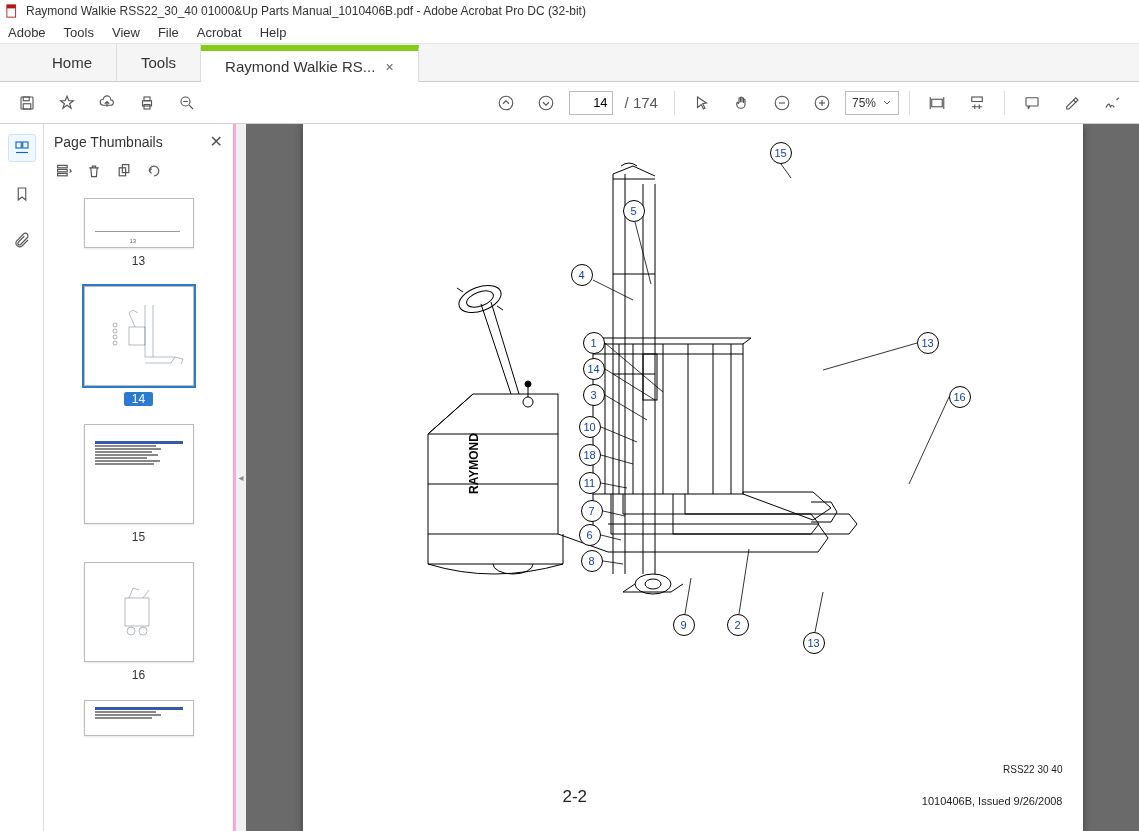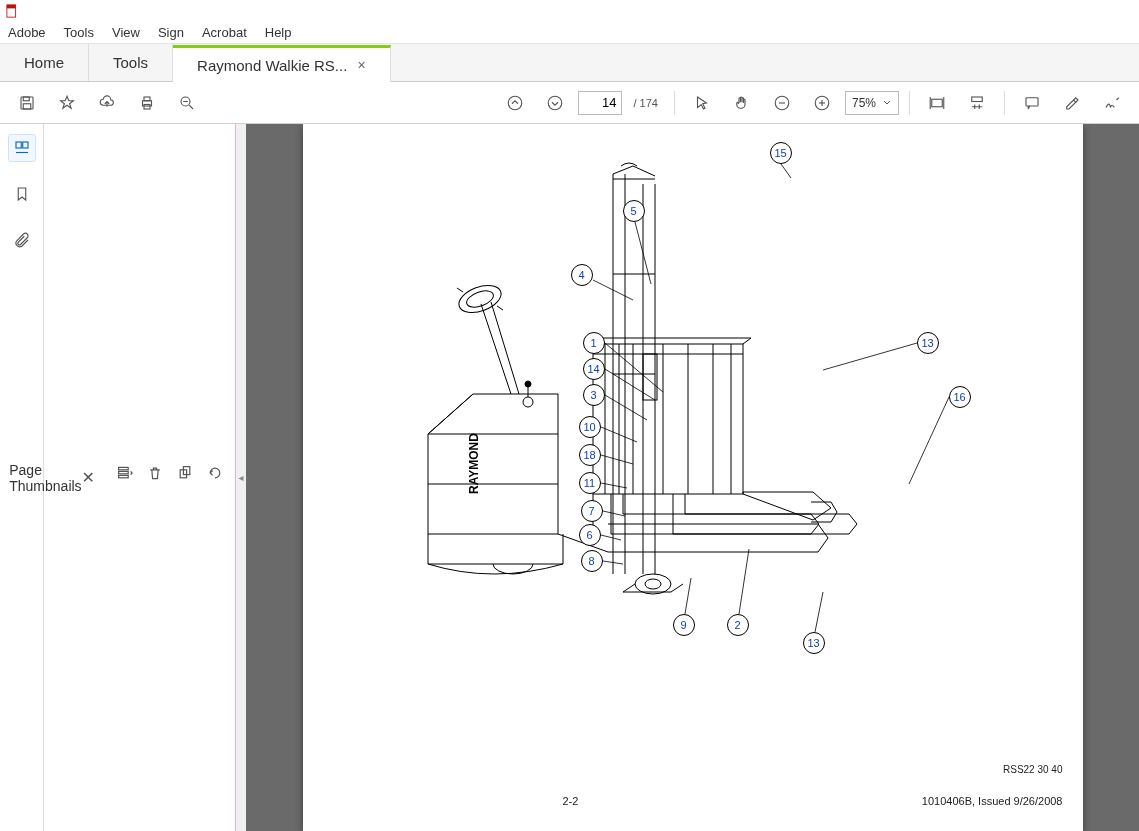--- a/index.html
+++ b/index.html
@@ -7,84 +7,85 @@
 
 
 .titlebar { height: 22px; background: #fff; display: flex; align-items: center; padding: 0 6px; font-size: 12px; color: #333; }
 .titlebar .pdf-icon { width: 14px; height: 14px; margin-right: 6px; display: inline-flex; align-items: center; justify-content: center; }
 
 
 .menubar { height: 22px; display: flex; align-items: center; padding: 0 8px; gap: 18px; font-size: 13px; color: #333; border-bottom: 1px solid #e5e5e5; }
 .menubar span { cursor: default; }
 
 
-.tabbar { height: 38px; display: flex; align-items: stretch; background: #f5f5f5; border-bottom: 1px solid #ccc; }
+.tabbar { height: 38px; display: flex; align-items: stretch; background: #f5f5f5; border-bottom: 1px solid #ccc; padding-left: 28px; }
 .tabbar .tab { display: flex; align-items: center; padding: 0 24px; font-size: 15px; color: #333; border-right: 1px solid #ddd; cursor: default; }
-.tabbar .tab.doc { background: #fff; border-top: 3px solid #84cc16; position: relative; top: 1px; }
+.tabbar .tab.doc { background: #fff; border-top: 6px solid #84cc16; position: relative; top: 1px; }
 .tabbar .close-x { margin-left: 10px; color: #666; font-size: 14px; }
 
 
 .toolbar { height: 42px; display: flex; align-items: center; border-bottom: 1px solid #d0d0d0; padding: 0 10px; gap: 6px; }
 .tb-btn { width: 34px; height: 34px; display: flex; align-items: center; justify-content: center; color: #555; cursor: default; border-radius: 3px; }
 .tb-btn svg { width: 18px; height: 18px; stroke: #555; fill: none; stroke-width: 1.5; }
 .tb-sep { flex: 0 0 auto; width: 1px; height: 24px; background: #ddd; margin: 0 4px; }
 .tb-spacer { flex: 1; }
 .page-input { width: 44px; height: 24px; text-align: right; border: 1px solid #bbb; font-size: 13px; padding: 0 4px; }
-.page-total { color: #555; font-size: 11px; margin: 0 6px; }
+.page-total { color: #555; font-size: 15px; margin: 0 6px; }
 .zoom-box { display: flex; align-items: center; border: 1px solid #bbb; height: 24px; padding: 0 6px; font-size: 12px; color: #333; gap: 6px; }
 
 
 .main { display: flex; height: calc(831px - 22px - 22px - 38px - 42px); }
 .rail { width: 44px; background: #fff; border-right: 1px solid #ddd; display: flex; flex-direction: column; align-items: center; padding-top: 10px; gap: 18px; }
 .rail .rail-btn { width: 28px; height: 28px; display: flex; align-items: center; justify-content: center; color: #555; }
 .rail .rail-btn.active { color: #0a66c2; border: 1px solid #cfe3f6; border-radius: 3px; background: #f0f7fe; }
 .rail svg { width: 18px; height: 18px; stroke: currentColor; fill: none; stroke-width: 1.5; }
 
-.thumbs-panel { width: 192px; background: #fff; border-right: 1px solid #f9a8d4; display: flex; flex-direction: row; justify-content: flex-end; }
+.thumbs-panel { width: 192px; background: #fff; border-right: 3px solid #f9a8d4; display: flex; flex-direction: column; }
 .thumbs-head { display: flex; align-items: center; justify-content: space-between; padding: 8px 10px; }
 .thumbs-head h3 { font-size: 14px; font-weight: 400; color: #333; }
 .thumbs-tools { display: flex; align-items: center; gap: 14px; padding: 4px 12px 10px; color: #555; }
 .thumbs-tools svg { width: 16px; height: 16px; stroke: #555; fill: none; stroke-width: 1.5; }
 .thumbs-list { flex: 1; overflow-y: auto; padding: 6px 0 20px; position: relative; }
 .thumbs-list::-webkit-scrollbar { width: 16px; }
 .thumbs-list::-webkit-scrollbar-track { background: #f1f1f1; }
 .thumbs-list::-webkit-scrollbar-thumb { background: #c4c4c4; border: 3px solid #f1f1f1; border-radius: 8px; }
 .thumb { display: flex; flex-direction: column; align-items: center; margin-bottom: 18px; }
 .thumb .page { width: 110px; background: #fff; border: 1px solid #bbb; box-shadow: 0 1px 2px rgba(0,0,0,0.1); position: relative; }
 .thumb.selected .page { outline: 2px solid #2a7ad1; }
 .thumb .num { font-size: 12px; color: #333; margin-top: 6px; }
 .thumb.selected .num { background: #2a7ad1; color: white; padding: 0 8px; border-radius: 2px; }
 
 .divider-drag { width: 10px; background: #f0f0f0; display: flex; align-items: center; justify-content: center; cursor: col-resize; color: #888; font-size: 10px; }
 
 .doc-area { flex: 1; background: #6a6a6a; position: relative; overflow: hidden; display: flex; justify-content: center; }
 .page-canvas { margin-top: 0; width: 780px; height: 100%; background: #fff; position: relative; box-shadow: 0 2px 8px rgba(0,0,0,0.4); }
 .callout-bubble { position: absolute; width: 22px; height: 22px; border: 1px solid #000; border-radius: 50%; background: #fff; display: flex; align-items: center; justify-content: center; font-size: 11px; color: #1040b0; font-family: Arial; }
 .forklift-svg { position: absolute; left: 40px; top: 30px; }
-.page-footer-left { position: absolute; left: 260px; bottom: 24px; font-size: 11px; color: #222; }
+.page-footer-left { position: absolute; left: 260px; bottom: 24px; font-size: 17px; color: #222; }
 .page-footer-right { position: absolute; right: 20px; bottom: 24px; font-size: 11px; color: #222; }
 .page-sub { position: absolute; right: 20px; bottom: 56px; font-size: 10px; color: #222; text-align: right; }
 </style>
 </head>
 <body>
 
 <div class="titlebar">
   <span class="pdf-icon">
     <svg viewBox="0 0 16 16">
         <rect x="1" y="1" width="10" height="14" fill="#fff" stroke="#b11"></rect>
         <rect x="1" y="1" width="10" height="4" fill="#b11"></rect>
       </svg>
   </span>
+  <span>Raymond Walkie RSS22_30_40 01000&amp;Up Parts Manual_1010406B.pdf - Adobe Acrobat Pro DC (32-bit)</span>
 </div>
 
 <div class="menubar">
   <span>Adobe</span>
   <span>Tools</span>
   <span>View</span>
-  <span>Sign</span>
+  <span>File</span>
   <span>Acrobat</span>
   <span>Help</span>
 </div>
 
 <div class="tabbar">
   <div class="tab">
       <span>Home</span>
     </div>
   <div class="tab">
       <span>Tools</span>

